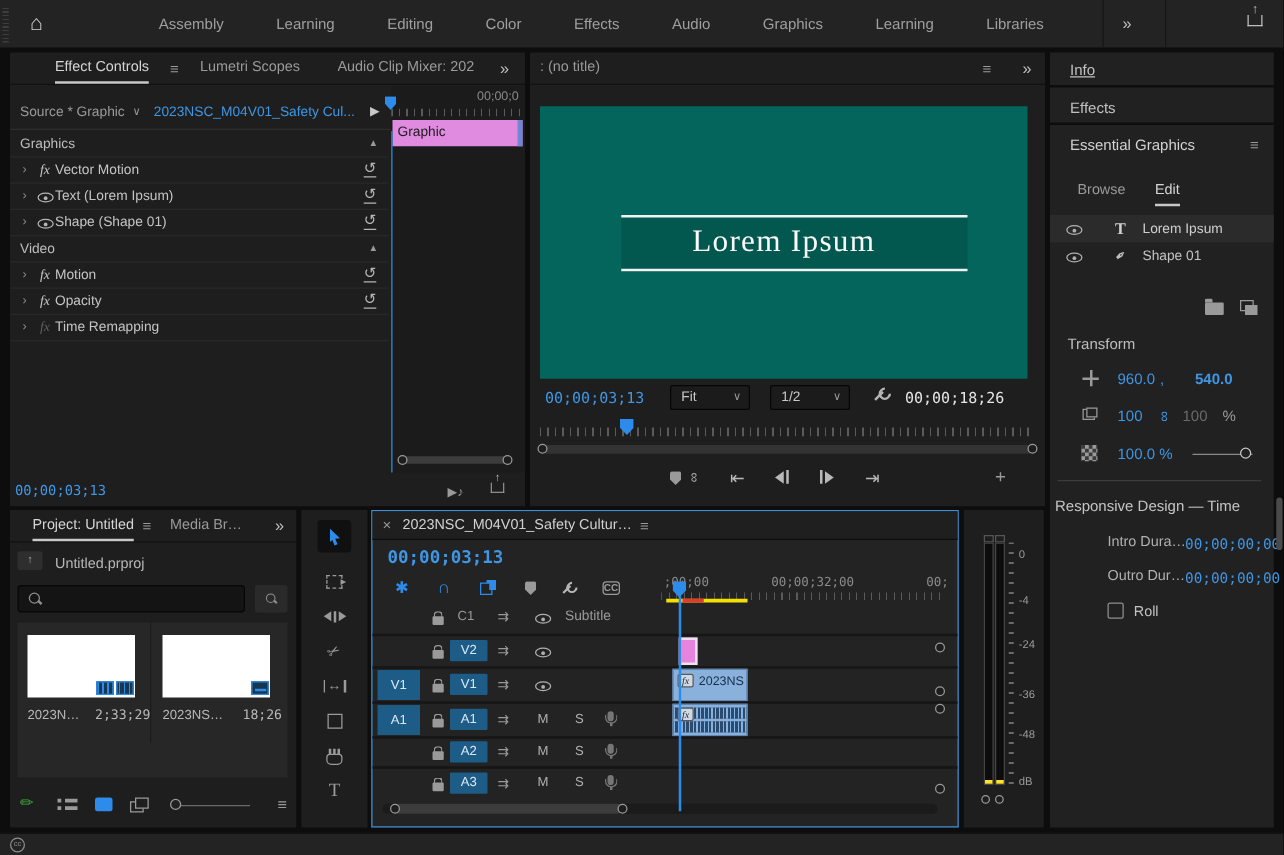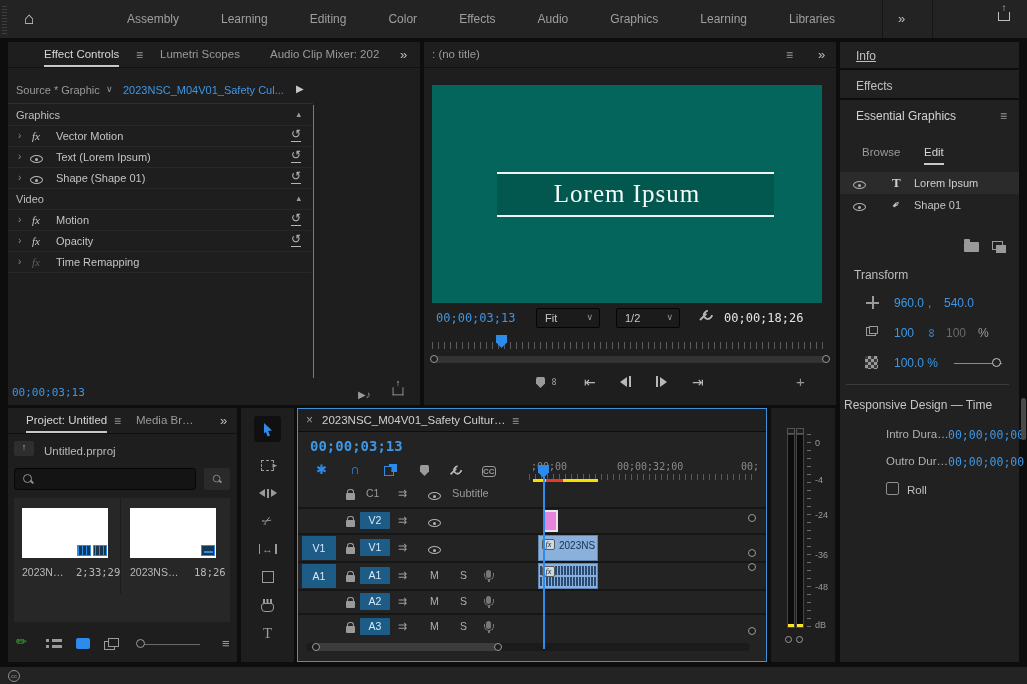--- a/index.html
+++ b/index.html
@@ -30,21 +30,21 @@
   .tabstrip { left:0; top:0; right:0; height:26px; border-bottom:1px solid #111; }
   .ptab { top:0; height:25px; line-height:25px; font-size:11.5px; color:#9a9a9a; white-space:nowrap; }
   .ptab.active { color:#d6d6d6; border-bottom:2px solid #c8c8c8; }
   .menu-glyph { color:#9a9a9a; font-size:12px; }
   .ovf { color:#bfbfbf; font-size:13px; }
 
   
   #fx-panel { left:8px; top:42px; width:412px; height:363px; }
   .fx-row { left:0; height:21px; width:303px; border-bottom:1px solid #282828; }
   .fx-row .twirl { position:absolute; left:10px; top:4px; color:#8a8a8a; font-size:10px; }
-  .fx-row .lbl { position:absolute; left:48px; top:4px; color:#c4c4c4; font-size:11px; }
+  .fx-row .lbl { position:absolute; left:36px; top:4px; color:#c4c4c4; font-size:11px; }
   .fx-sec .lbl { left:8px; color:#bdbdbd; }
   .fx-glyph { font-family:"Liberation Serif", serif; font-style:italic; font-size:11px; color:#c9c9c9; }
   .fx-glyph.dim { color:#5f5f5f; }
   .reset-ic { position:absolute; right:10px; top:2px; color:#b5b5b5; font-size:12px; border-bottom:1px solid #b5b5b5; line-height:13px; }
   .collapse-ic { position:absolute; right:10px; top:4px; color:#9a9a9a; font-size:9px; }
 
   .i-eye { display:inline-block; width:13px; height:8px; border:1px solid currentColor;
     border-radius:70% 70%; position:relative; }
   .i-eye::after { content:""; position:absolute; left:4px; top:1.5px; width:3px; height:3px;
     border-radius:50%; background:currentColor; }
@@ -264,20 +264,35 @@
         <span class="lbl">Opacity</span>
         <span class="reset-ic">↺</span>
       </div>
       <div class="fx-row abs" style="top:147px;">
         <span class="twirl">›</span>
         <span class="abs fx-glyph dim" style="left:24px;top:4px;">fx</span>
         <span class="lbl">Time Remapping</span>
       </div>
     </div>
 
+    <div class="mini-col abs">
+      <span class="abs" style="right:5px;top:3px;color:#8a8a8a;font-size:10px;">00;00;0</span>
+      <div class="abs ticks-h" style="left:0;right:0;top:18px;height:6px;"></div>
+      <div class="abs playhead-grip" style="left:-5px;top:8px;width:9px;height:11px;"></div>
+      <div class="abs" style="left:1px;top:27px;right:2px;height:21px;background:#e08ae0;">
+        <span style="position:absolute;left:4px;top:4px;color:#1c1c1c;font-size:11px;">Graphic</span>
+        <div style="position:absolute;right:0;top:0;width:4px;height:100%;background:#6f86d8;"></div>
+      </div>
+
+      <div class="abs" style="left:5px;bottom:6px;right:10px;height:8px;">
+        <div class="scroll-track abs" style="left:4px;right:4px;top:1px;height:6px;"></div>
+        <span class="knob abs" style="left:0;top:0;"></span>
+        <span class="knob abs" style="right:0;top:0;"></span>
+      </div>
+    </div>
     <div class="mini-playline abs"></div>
 
     <span class="abs blue tc" style="left:4px;bottom:6px;font-size:11px;">00;00;03;13</span>
     <span class="abs" style="left:324px;bottom:8px;"><span class="funnel"></span></span>
     <span class="abs" style="left:350px;bottom:5px;color:#9a9a9a;font-size:10px;"><span>▶</span><span>♪</span></span>
     <span class="abs" style="left:382px;bottom:6px;"><span class="share-wrap" style="display:inline-block;transform:scale(0.9);"><span class="share-arrow">↑</span><span class="share-box" style="display:block;border-color:#9a9a9a;"></span></span></span>
   </section>
 
   <section id="monitor-panel" class="abs panel">
     <div class="tabstrip abs">
@@ -356,21 +371,21 @@
 
     <span class="abs" style="left:124px;top:200px;"><span class="folder-ic" style="display:inline-block;"></span></span>
     <span class="abs" style="left:152px;top:198px;"><span class="newitem-ic" style="display:inline-block;"></span></span>
 
     <span class="abs" style="left:14px;top:226px;color:#bdbdbd;font-size:12px;">Transform</span>
 
     <div class="abs" style="left:0;top:252px;right:0;height:18px;">
       <span class="abs" style="left:26px;top:2px;"><span class="cross-ic" style="display:inline-block;"></span></span>
       <span class="abs blue" style="left:54px;top:2px;font-size:12px;">960.0</span>
       <span class="abs blue" style="left:88px;top:2px;font-size:12px;">,</span>
-      <span class="abs blue" style="left:104px;top:2px;font-size:12px;">540.0</span>
+      <span class="abs blue" style="left:116px;top:2px;font-size:12px;font-weight:bold;">540.0</span>
     </div>
     <div class="abs" style="left:0;top:282px;right:0;height:18px;">
       <span class="abs" style="left:26px;top:2px;"><span class="scale-ic" style="display:inline-block;"></span></span>
       <span class="abs blue" style="left:54px;top:2px;font-size:12px;">100</span>
       <span class="abs link-ic" style="left:88px;top:2px;">∞</span>
       <span class="abs" style="left:106px;top:2px;color:#6a6a6a;font-size:12px;">100</span>
       <span class="abs" style="left:138px;top:2px;color:#9a9a9a;font-size:12px;">%</span>
     </div>
     <div class="abs" style="left:0;top:312px;right:0;height:18px;">
       <span class="abs" style="left:25px;top:2px;"><span class="checker" style="display:inline-block;"></span></span>

